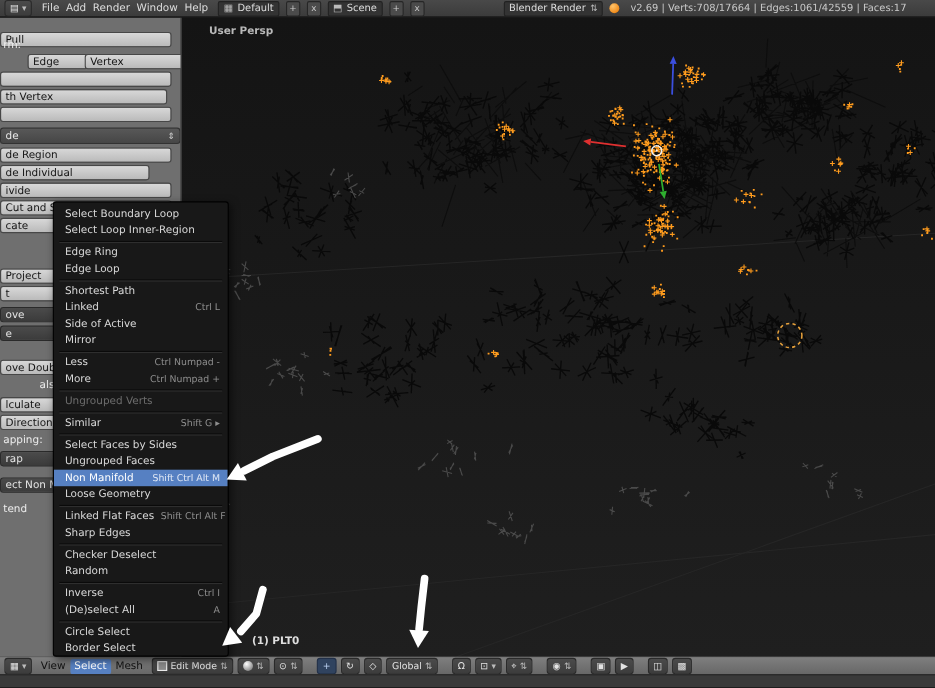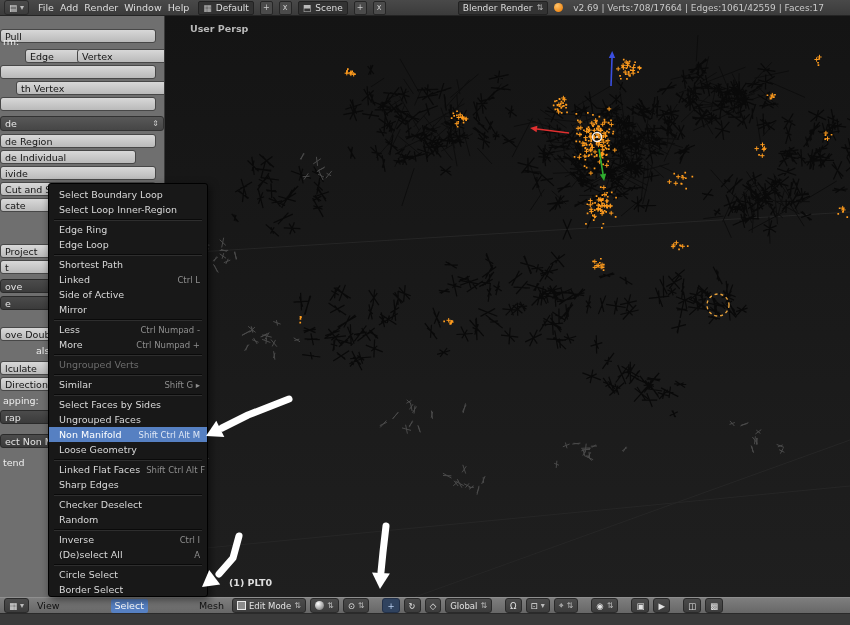--- a/index.html
+++ b/index.html
@@ -101,21 +101,21 @@
   <div class="vp-text" style="left:25px;top:7px;">User Persp</div>
   <div class="vp-text" style="left:64px;top:561px;color:#dedede;">(1) PLT0</div>
 </div>
 
 <div id="toolshelf">
     <div class="ts-btn" style="top: 1px; left: 0px; width: 156px; margin-top: 12px;">Pull</div>
     <div class="ts-label" style="top: 20px; left: 3px;">rm:</div>
     <div class="ts-btn" style="top: 33px; left: 0px; width: 55px; margin-left: 25px;">Edge</div>
     <div class="ts-btn" style="top: 33px; left: 57px; width: 99px; margin-left: 20px;">Vertex</div>
     <div class="ts-btn" style="top: 49px; left: 0px; width: 156px;"></div>
-    <div class="ts-btn" style="top: 65px; left: 0px; width: 152px; margin-left: 16px;">th Vertex</div>
+    <div class="ts-btn" style="top: 65px; left: 0px; width: 152px;">th Vertex</div>
     <div class="ts-btn" style="top: 81px; left: 0px; width: 156px;"></div>
     <div class="ts-header" style="top: 100px; left: 0px; width: 164px;">
       <span>de</span>
       <span class="hdr-arrows">⇕</span>
     </div>
     <div class="ts-btn" style="top: 118px; left: 0px; width: 156px;">de Region</div>
     <div class="ts-btn" style="top: 134px; left: 0px; width: 136px;">de Individual</div>
     <div class="ts-btn" style="top: 150px; left: 0px; width: 156px;">ivide</div>
     <div class="ts-btn" style="top: 166px; left: 0px; width: 156px;">Cut and Slid</div>
     <div class="ts-btn" style="top: 182px; left: 0px; width: 156px;">cate</div>
@@ -273,21 +273,21 @@
   </span>
   <span class="blender-dot"></span>
   <span id="tb-stats">v2.69 | Verts:708/17664 | Edges:1061/42559 | Faces:17</span>
 </div>
 
 <div id="vheader">
   <span class="hbtn">
       <span>▦</span>
       <span class="updn">▾</span>
     </span>
-  <span id="vh-menus" style="display:flex;align-items:center;gap:47px;">
+  <span id="vh-menus" style="display:flex;align-items:center;">
       <span class="hmenu">View</span>
       <span class="hmenu active">Select</span>
       <span class="hmenu">Mesh</span>
     </span>
   <span class="hbtn">
     <span class="cubeicon"></span>
     <span>Edit Mode</span>
     <span class="updn">⇅</span>
   </span>
   <span class="hbtn">

